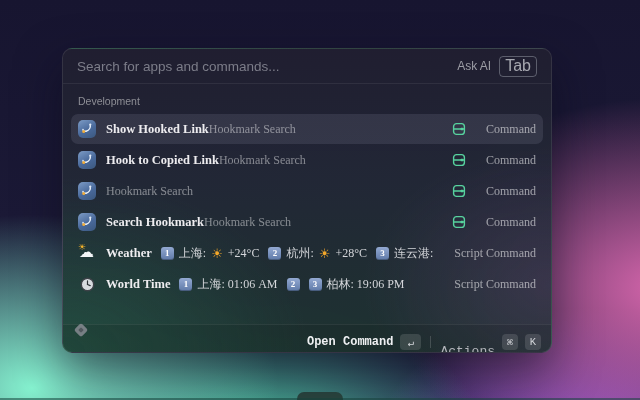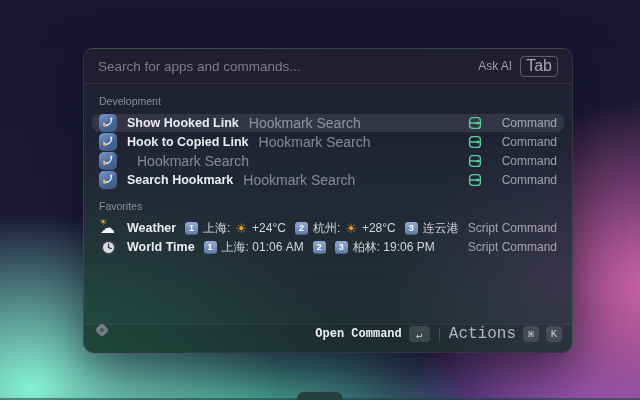--- a/index.html
+++ b/index.html
@@ -14,21 +14,21 @@
       radial-gradient(60% 66% at 104% 72%, rgba(224,106,178,0.95) 0%, rgba(224,106,178,0) 72%),
       radial-gradient(48% 50% at 92% 112%, rgba(154,90,224,0.95) 0%, rgba(154,90,224,0) 70%),
       linear-gradient(180deg, #171530 0%, #1b1936 55%, #242145 100%);
   }
   .dock-tab { position: absolute; left: 297px; top: 392px; width: 46px; height: 8px;
     background: #2a453f; border-radius: 7px 7px 0 0; }
   .bottom-strip { position: absolute; left: 0; right: 0; bottom: 0; height: 2px;
     background: rgba(24,70,62,0.55); }
 
   .panel {
-    position: absolute; left: 83px; top: 48px; width: 490px; height: 305px;
+    position: absolute; left: 62px; top: 48px; width: 490px; height: 305px;
     border-radius: 10px; border: 1px solid rgba(255,255,255,0.09);
     box-shadow: 0 18px 45px rgba(10,10,25,0.5);
     background:
       radial-gradient(70% 80% at 0% 100%, rgba(36,92,72,0.55) 0%, rgba(36,92,72,0) 72%),
       radial-gradient(55% 65% at 100% 78%, rgba(104,66,124,0.30) 0%, rgba(104,66,124,0) 70%),
       linear-gradient(180deg, rgba(33,31,49,0.97) 0%, rgba(34,40,54,0.96) 45%, rgba(30,52,48,0.95) 100%);
     overflow: hidden;
   }
 
   .searchbar { display: flex; align-items: center; height: 35px; padding: 0 14px; gap: 8px;
@@ -37,29 +37,29 @@
     color: #e8e8ec; font-size: 13.5px; font-family: inherit; }
   .search-input::placeholder { color: #7c7d89; }
   .ask-ai { font-size: 12px; color: #9c9da5; white-space: nowrap; }
   .tab-badge { font-size: 16px; color: #a7a8b0; border: 1px solid rgba(167,170,182,0.45);
     border-radius: 4px; padding: 1.5px 5px; line-height: 1; }
 
   .list { padding: 5px 8px 0; }
   .section-header { font-size: 10.5px; font-weight: 500; color: #8d8e95; padding: 6px 7px 7px; }
   .section-header.favorites { padding-top: 10px; }
 
-  .row { display: flex; align-items: center; height: 18px; border-radius: 7px;
-    padding: 0 7px; margin-bottom: 1px; }
+  .row { display: flex; align-items: center; height: 30px; border-radius: 7px;
+    padding: 0 7px; margin-bottom: 1px; font-family: Liberation Serif, serif; }
   .row.selected { background: rgba(223,226,255,0.10); }
   .row-left { display: flex; align-items: center; flex: 1; min-width: 0; overflow: hidden; }
   .app-icon { width: 18px; height: 18px; border-radius: 5px; margin-right: 10px; flex: none;
     background: linear-gradient(150deg, #7d9cc6 0%, #49699b 55%, #3b587f 100%);
     display: flex; align-items: center; justify-content: center; }
   .row-title { font-size: 12.5px; font-weight: 600; color: #edecef; white-space: nowrap; }
-  .row-subtitle { font-size: 14px; color: rgba(255,255,255,0.45); margin-left: 10px; white-space: nowrap; }
+  .row-subtitle { font-size: 12px; color: rgba(255,255,255,0.45); white-space: nowrap; }
   .row-right { margin-left: 8px; display: flex; align-items: center; gap: 20px; flex: none; }
   .type-label { font-size: 12px; color: rgba(255,255,255,0.55); white-space: nowrap; }
   .cmd-icon { display: flex; }
 
   .seg { display: inline-flex; align-items: center; gap: 5px; margin-left: 9px;
     font-size: 12px; color: #d4d6da; white-space: nowrap; }
   .numkey { width: 13px; height: 13px; border-radius: 3px; flex: none;
     background: linear-gradient(180deg, #93a9d2 0%, #5f7aa8 100%);
     box-shadow: inset 0 -1px 0 rgba(0,0,0,0.25);
     color: #fff; font-size: 9px; font-weight: 700;
@@ -79,21 +79,21 @@
   .raycast-logo { position: relative; width: 10px; height: 10px; margin-left: 3px;
     transform: rotate(45deg); background: #878a92; border-radius: 2px; opacity: 0.85; }
   .raycast-logo::after { content: ""; position: absolute; inset: 3px; background: #5a5d65; border-radius: 1px; }
   .footer-right { margin-left: auto; display: flex; align-items: center; gap: 7px; }
   .primary-label { font-size: 12px; font-weight: 600; color: #eef0f2; }
   .keycap { min-width: 16px; height: 16px; padding: 0 3px; background: rgba(255,255,255,0.13);
     border-radius: 4px; color: #d3d5d9; font-size: 10.5px;
     display: inline-flex; align-items: center; justify-content: center; }
   .enter-cap { min-width: 21px; }
   .vdiv { width: 1px; height: 12px; background: rgba(255,255,255,0.16); margin: 0 2px; }
-  .actions-label { font-size: 16px; color: #b4b6bc; }
+  .actions-label { font-size: 13px; color: #b4b6bc; margin-top: 19px; }
 </style>
 </head>
 <body>
 
 <div class="desktop"></div>
 <div class="dock-tab"></div>
 <div class="bottom-strip"></div>
 
 <div class="panel">
 
@@ -195,21 +195,20 @@
           <svg width="14" height="14" viewBox="0 0 14 14">
             <rect x="1.6" y="1.6" width="10.8" height="10.8" rx="3" fill="none" stroke="#57d29e" stroke-width="1.4"></rect>
             <path d="M1.6 7 H12.4" stroke="#57d29e" stroke-width="1.4"></path>
             <rect x="8.6" y="5.7" width="2.6" height="2.6" rx="0.6" fill="#57d29e"></rect>
           </svg>
         </span>
         <span class="type-label">Command</span>
       </span>
     </div>
 
-    <div class="section-header favorites">Favorites</div>
 
     <div class="row">
       <div class="row-left">
         <span class="weather-icon">
           <span class="sun-behind">☀</span>
           <span class="cloud-main">☁</span>
         </span>
         <span class="row-title">Weather</span>
 
         <span class="seg">

